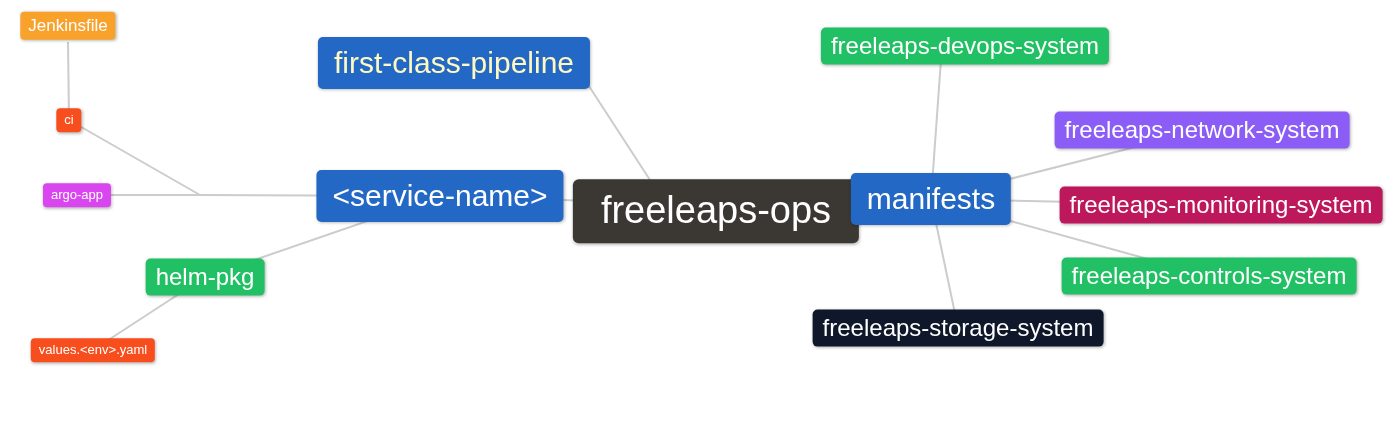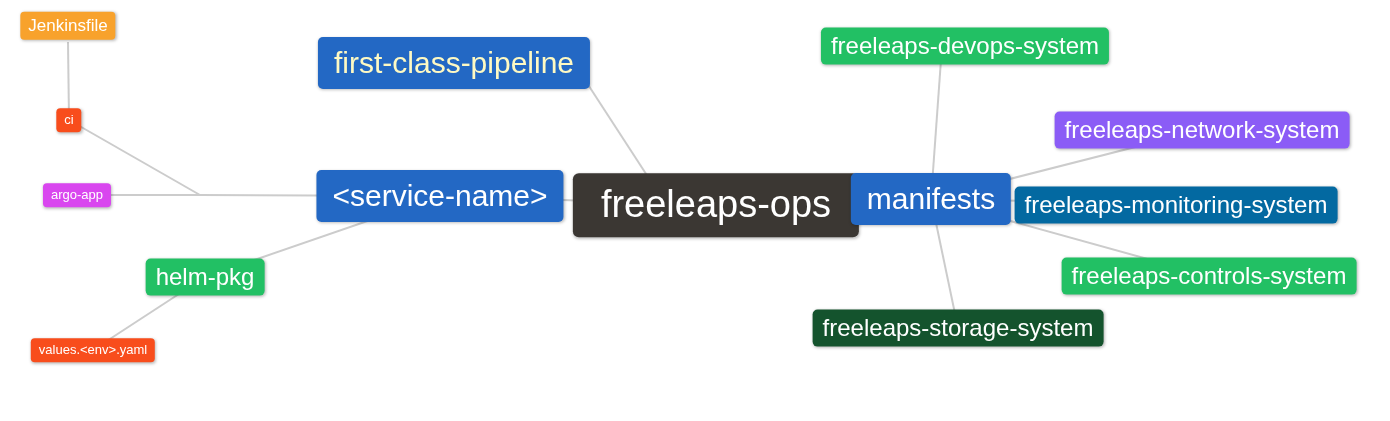--- a/index.html
+++ b/index.html
@@ -24,21 +24,21 @@
     z-index: 2;
     color: #ffffff;
     white-space: nowrap;
     text-align: center;
     line-height: 1.2;
     border-radius: 5px;
     box-shadow: 1px 1px 3px rgba(0,0,0,0.25);
     cursor: pointer;
     font-family: "Liberation Sans", sans-serif;
   }
-  .node.root   { font-size: 38px; padding: 9px 28px; border-radius: 6px; }
+  .node.root   { font-size: 38px; padding: 9px 28px; border-radius: 6px; margin-top: 6px; }
   .node.level1 { font-size: 30px; padding: 8px 16px; border-radius: 5px; }
   .node.level2 { font-size: 24px; padding: 4px 10px; border-radius: 5px; }
   .node.level3 { font-size: 13px; padding: 4px 8px;  border-radius: 4px; }
   .node.level4 { font-size: 17px; padding: 4px 8px;  border-radius: 4px; }
 </style>
 </head>
 <body>
 
 <div class="canvas" style="width: 1390px; height: 421px; background: rgb(255, 255, 255);">
   <svg class="edge-layer" width="1390" height="421">
@@ -57,20 +57,20 @@
       <line x1="931" y1="199" x2="1209" y2="276" stroke="#cccccc" stroke-width="2"></line>
       <line x1="931" y1="199" x2="958" y2="328" stroke="#cccccc" stroke-width="2"></line>
     </svg>
 <div class="node root" style="left: 716px; top: 205px; background: rgb(59, 55, 51); color: rgb(255, 255, 255);">freeleaps-ops</div>
     <div class="node level1" style="left: 454px; top: 63px; background: rgb(35, 104, 196); color: #fef9c3;">first-class-pipeline</div>
     <div class="node level1" style="left: 440px; top: 196px; background: rgb(35, 104, 196); color: rgb(255, 255, 255);">&lt;service-name&gt;</div>
     <div class="node level1" style="left: 931px; top: 199px; background: rgb(35, 104, 196); color: rgb(255, 255, 255);">manifests</div>
     <div class="node level2" style="left: 205px; top: 277px; background: rgb(34, 192, 100); color: rgb(255, 255, 255);">helm-pkg</div>
     <div class="node level2" style="left: 942px; top: 46px; background: rgb(34, 192, 100); color: rgb(255, 255, 255); margin-left: 23px;">freeleaps-devops-system</div>
     <div class="node level2" style="left: 1202px; top: 130px; background: #8b5cf6; color: rgb(255, 255, 255);">freeleaps-network-system</div>
-    <div class="node level2" style="left: 1176px; top: 205px; background: #0369a1; color: rgb(255, 255, 255); text-align: right;">freeleaps-monitoring-system</div>
+    <div class="node level2" style="left: 1221px; top: 205px; background: #be185d; color: rgb(255, 255, 255); text-align: right;">freeleaps-monitoring-system</div>
     <div class="node level2" style="left: 1209px; top: 276px; background: rgb(34, 192, 100); color: rgb(255, 255, 255);">freeleaps-controls-system</div>
-    <div class="node level2" style="left: 958px; top: 328px; background: #14532d; color: rgb(255, 255, 255);">freeleaps-storage-system</div>
+    <div class="node level2" style="left: 958px; top: 328px; background: #0f172a; color: rgb(255, 255, 255);">freeleaps-storage-system</div>
     <div class="node level3" style="left: 69px; top: 120px; background: rgb(248, 77, 28); color: rgb(255, 255, 255);">ci</div>
     <div class="node level3" style="left: 77px; top: 195px; background: #d946ef; color: rgb(255, 255, 255); padding-left: 8px;">argo-app</div>
     <div class="node level3" style="left: 93px; top: 350px; background: rgb(248, 77, 28); color: rgb(255, 255, 255);">values.&lt;env&gt;.yaml</div>
     <div class="node level4" style="left: 68px; top: 26px; background: rgb(248, 162, 44); color: rgb(255, 255, 255);">Jenkinsfile</div>
   </div>
 
 </body></html>

